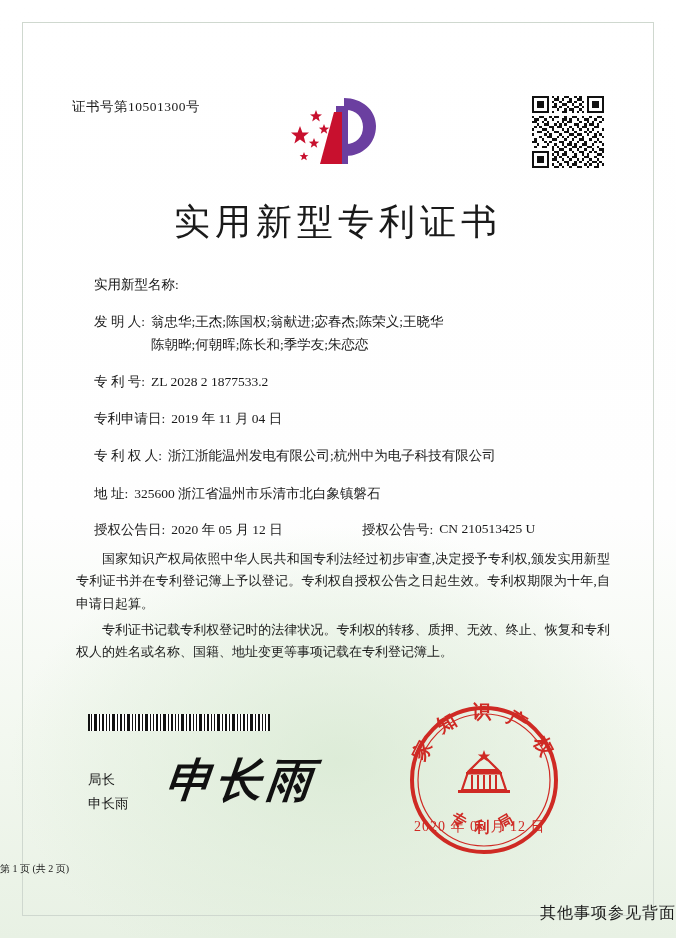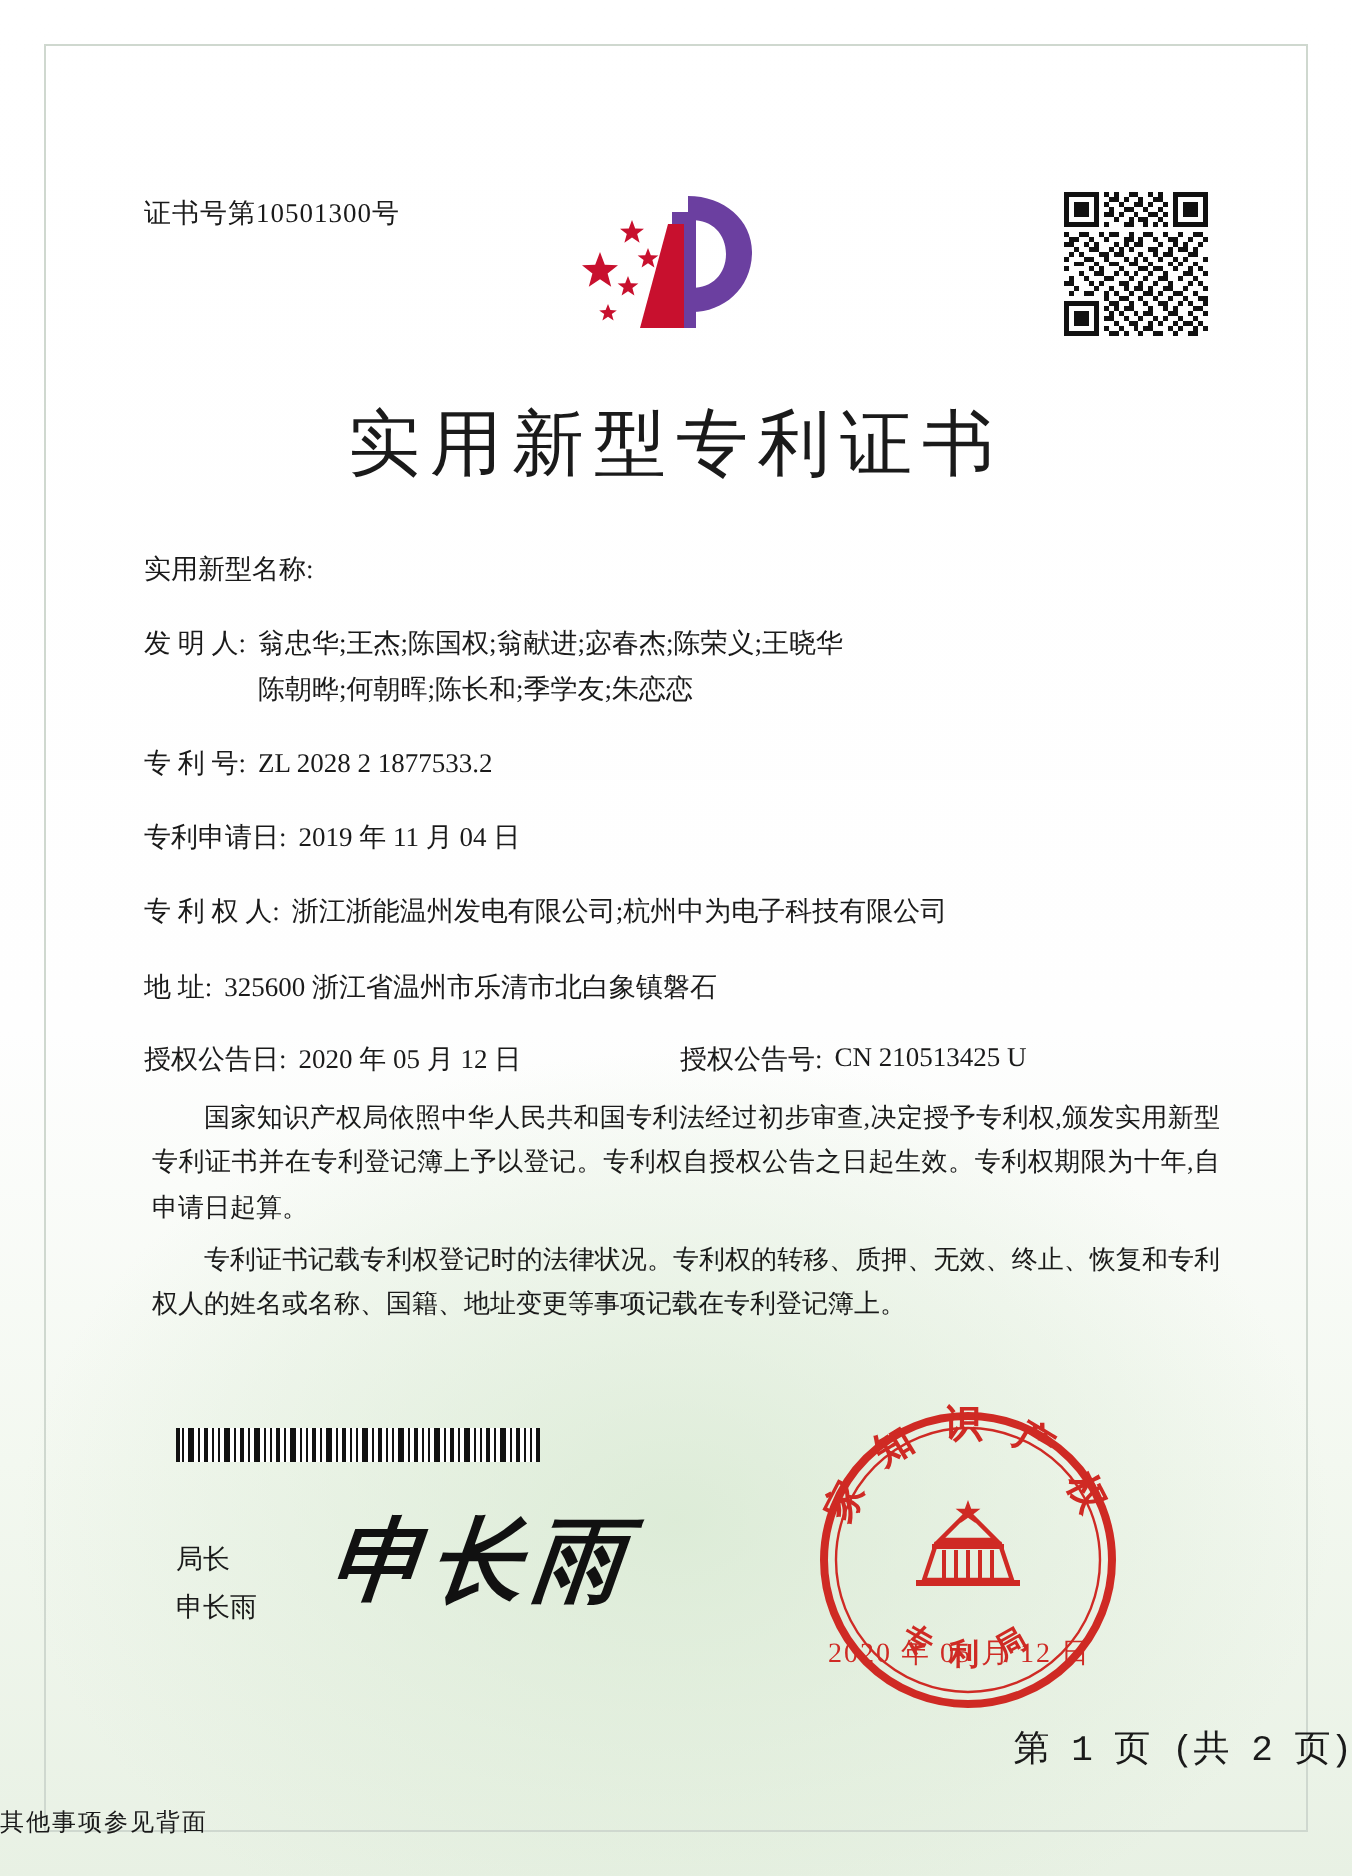--- a/index.html
+++ b/index.html
@@ -65,21 +65,21 @@
     text-align: center;
     font-size: 36px;
     font-weight: normal;
     letter-spacing: 5px;
     font-family: "Liberation Serif", serif;
   }
 
   
   .fields {
     position: absolute;
-    left: 72px;
+    left: 94px;
     right: 70px;
     top: 275px;
   }
   .field-row {
     display: flex;
     align-items: flex-start;
     margin-bottom: 17px;
     font-size: 13.5px;
     line-height: 1.5;
   }
@@ -169,31 +169,30 @@
     letter-spacing: 1px;
     white-space: nowrap;
   }
 
   
   .page-num {
     position: absolute;
     left: 0;
     right: 0;
     top: 862px;
-    text-align: right;
-    font-size: 18px;
-    font-family: Liberation Mono, monospace;
+    text-align: left;
+    font-size: 10px;
   }
   .footnote {
     position: absolute;
     left: 0;
     right: 0;
     top: 903px;
-    text-align: left;
-    font-size: 12px;
+    text-align: right;
+    font-size: 16px;
     letter-spacing: 1px;
   }
 </style>
 </head>
 <body>
 
 <div class="page">
   <div class="border-frame"></div>
 
   <div class="cert-no">证书号第10501300号</div>

